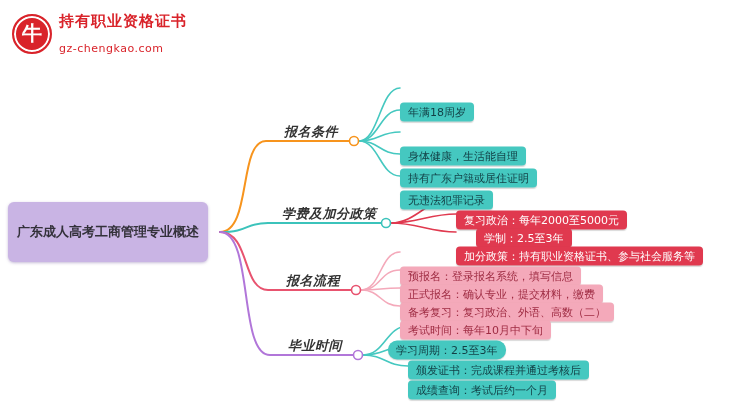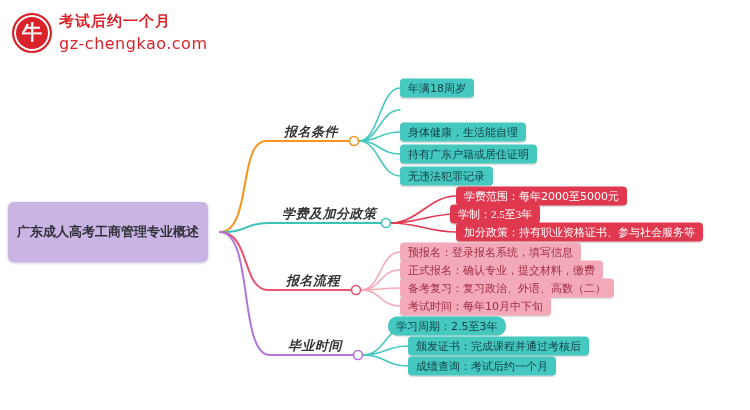--- a/index.html
+++ b/index.html
@@ -16,36 +16,36 @@
   .hub { fill:#ffffff; stroke-width:1.6; }
   .c0 { stroke:var(--b0); } .c1 { stroke:var(--b1); } .c2 { stroke:var(--b2); } .c3 { stroke:var(--b3); }
 
   .node { position:absolute; transform:translateY(-50%); white-space:nowrap; z-index:2; }
   .root-node {
     background:var(--rootbg); color:var(--rootfg);
     font-size:13px; font-weight:bold; padding:21px 9px; border-radius:6px;
     box-shadow:0 1px 3px rgba(90,60,140,.35);
   }
   .branch-label { font-size:13px; color:#333; font-weight:bold; letter-spacing:.5px;font-style:italic; }
-  .leaf { font-size:11px; line-height:1; padding:4px 8px; border-radius:4px; box-shadow:0 1px 1px rgba(0,0,0,.15); }
+  .leaf { font-size:11px; line-height:1; padding:4px 8px; border-radius:4px; box-shadow:0 1px 1px rgba(0,0,0,.15);margin-top:24px; }
   .b0 { background:var(--b0bg); color:var(--b0fg); }
   .b1 { background:var(--b1bg); color:var(--b1fg); }
   .b2 { background:var(--b2bg); color:var(--b2fg); }
   .b3 { background:var(--b3bg); color:var(--b3fg); }
 
   .logo { position:absolute; left:12px; top:12px; display:flex; align-items:center; gap:7px; z-index:3; }
   .logo-badge {
     width:40px; height:40px; border-radius:50%;
     background:var(--logo); color:#fff;
     display:flex; align-items:center; justify-content:center;
     font-size:20px; font-weight:bold; border:2px solid var(--logo);
     box-shadow:inset 0 0 0 2px #fff;
   }
   .logo-brand { color:var(--logo); font-weight:bold; font-size:15px; letter-spacing:1px; }
-  .logo-site  { color:var(--logo); font-size:16px; margin-top:3px; letter-spacing:.5px; }
+  .logo-site  { color:var(--logo); font-size:11px; margin-top:11px; letter-spacing:.5px; }
 </style>
 </head>
 <body>
 
 <div class="canvas">
 
   <svg class="wires">
     <g>
       <path class="main-wire w0" d="M220,232 C252,232 238,141 266,141 L350,141"></path>
       <path class="fan-wire f0" d="M359,141 C379,141 380,88 400,88"></path>
@@ -77,36 +77,36 @@
       <path class="fan-wire f3" d="M363,355 C385,355 386,366 408,366"></path>
       <circle class="hub c3" cx="358" cy="355" r="4.5"></circle>
     </g>
   </svg>
 
   <div class="logo">
     <div class="logo-badge">
       <span>牛</span>
     </div>
     <div class="logo-text">
-      <div class="logo-brand">考试后约一个月</div>
+      <div class="logo-brand">持有职业资格证书</div>
       <div class="logo-site">gz-chengkao.com</div>
     </div>
   </div>
 
   <div class="node root-node" style="left:8px; top:232px;">广东成人高考工商管理专业概述</div>
 
   <div class="node branch-label" style="left:284px; top:132px;">报名条件</div>
   <div class="node leaf b0" style="left:400px; top:88px;">年满18周岁</div>
   <div class="node leaf b0" style="left:400px; top:132px;">身体健康，生活能自理</div>
   <div class="node leaf b0" style="left:400px; top:154px;">持有广东户籍或居住证明</div>
   <div class="node leaf b0" style="left:400px; top:176px;">无违法犯罪记录</div>
 
   <div class="node branch-label" style="left:282px; top:214px;">学费及加分政策</div>
-  <div class="node leaf b1" style="left:456px; top:196px;">学费范围：每年2000至5000元</div>
-  <div class="node leaf b1" style="left:450px; top:214px;font-family:Liberation Serif, serif;">学制：2.5至3年</div>
+  <div class="node leaf b1" style="left:456px; top:196px;">复习政治：每年2000至5000元</div>
+  <div class="node leaf b1" style="left:476px; top:214px;">学制：2.5至3年</div>
   <div class="node leaf b1" style="left:456px; top:232px;">加分政策：持有职业资格证书、参与社会服务等</div>
 
   <div class="node branch-label" style="left:286px; top:281px;">报名流程</div>
   <div class="node leaf b2" style="left:400px; top:252px;">预报名：登录报名系统，填写信息</div>
   <div class="node leaf b2" style="left:400px; top:270px;">正式报名：确认专业，提交材料，缴费</div>
   <div class="node leaf b2" style="left:400px; top:288px;">备考复习：复习政治、外语、高数（二）</div>
   <div class="node leaf b2" style="left:400px; top:306px;">考试时间：每年10月中下旬</div>
 
   <div class="node branch-label" style="left:288px; top:346px;">毕业时间</div>
   <div class="node leaf b3" style="left:388px; top:326px;border-radius:9px;">学习周期：2.5至3年</div>

